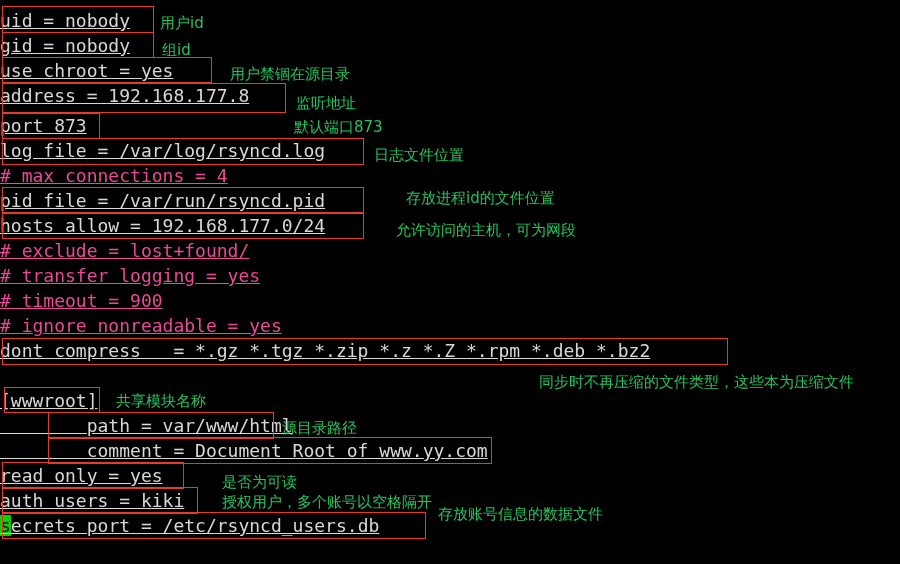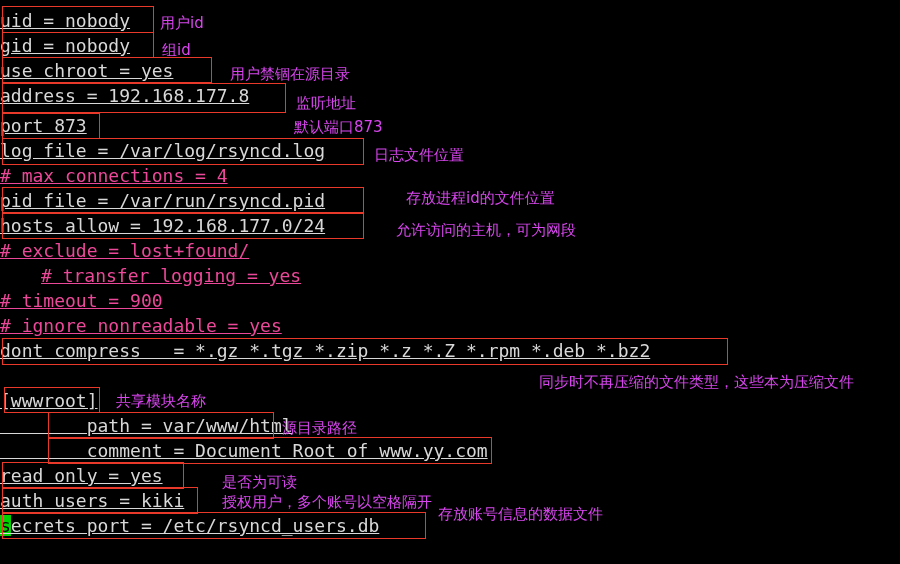--- a/index.html
+++ b/index.html
@@ -33,21 +33,21 @@
   }
   
   .rbox {
     position: absolute;
     border: 1px solid #e8392a;
     box-sizing: border-box;
     pointer-events: none;
   }
   .note {
     position: absolute;
-    color: #d946ef;
+    color: #22c55e;
     font-family: "DejaVu Sans", "Liberation Sans", sans-serif;
     font-size: 15px;
     line-height: 20px;
     white-space: pre;
   }
   .cursor {
     background: #00d400;
     color: #000000;
   }
 </style>
@@ -60,21 +60,21 @@
       <div class="line code" style="top: 8px;">uid = nobody</div>
       <div class="line code" style="top: 33px;">gid = nobody</div>
       <div class="line code" style="top: 58px;">use chroot = yes</div>
       <div class="line code" style="top: 83px;">address = 192.168.177.8</div>
       <div class="line code" style="top: 113px;">port 873</div>
       <div class="line code" style="top: 138px;">log file = /var/log/rsyncd.log</div>
       <div class="line code comment" style="top: 163px;"># max connections = 4</div>
       <div class="line code" style="top: 188px;">pid file = /var/run/rsyncd.pid</div>
       <div class="line code" style="top: 213px;">hosts allow = 192.168.177.0/24</div>
       <div class="line code comment" style="top: 238px;"># exclude = lost+found/</div>
-      <div class="line code comment" style="top: 263px; padding-left: 41px;"># transfer logging = yes</div>
+      <div class="line code comment" style="top: 263px;"># transfer logging = yes</div>
       <div class="line code comment" style="top: 288px;"># timeout = 900</div>
       <div class="line code comment" style="top: 313px;"># ignore nonreadable = yes</div>
       <div class="line code" style="top: 338px;">dont compress   = *.gz *.tgz *.zip *.z *.Z *.rpm *.deb *.bz2</div>
       <div class="line code" style="top: 363px;"></div>
       <div class="line code" style="top: 388px;">[wwwroot]</div>
       <div class="line code" style="top: 413px;">        path = var/www/html</div>
       <div class="line code" style="top: 438px;">        comment = Document Root of www.yy.com</div>
       <div class="line code" style="top: 463px;">read only = yes</div>
       <div class="line code" style="top: 488px;">auth users = kiki</div>
       <div class="line code" style="top: 513px;"><span></span><span class="cursor">s</span><span>ecrets port = /etc/rsyncd_users.db</span></div>

